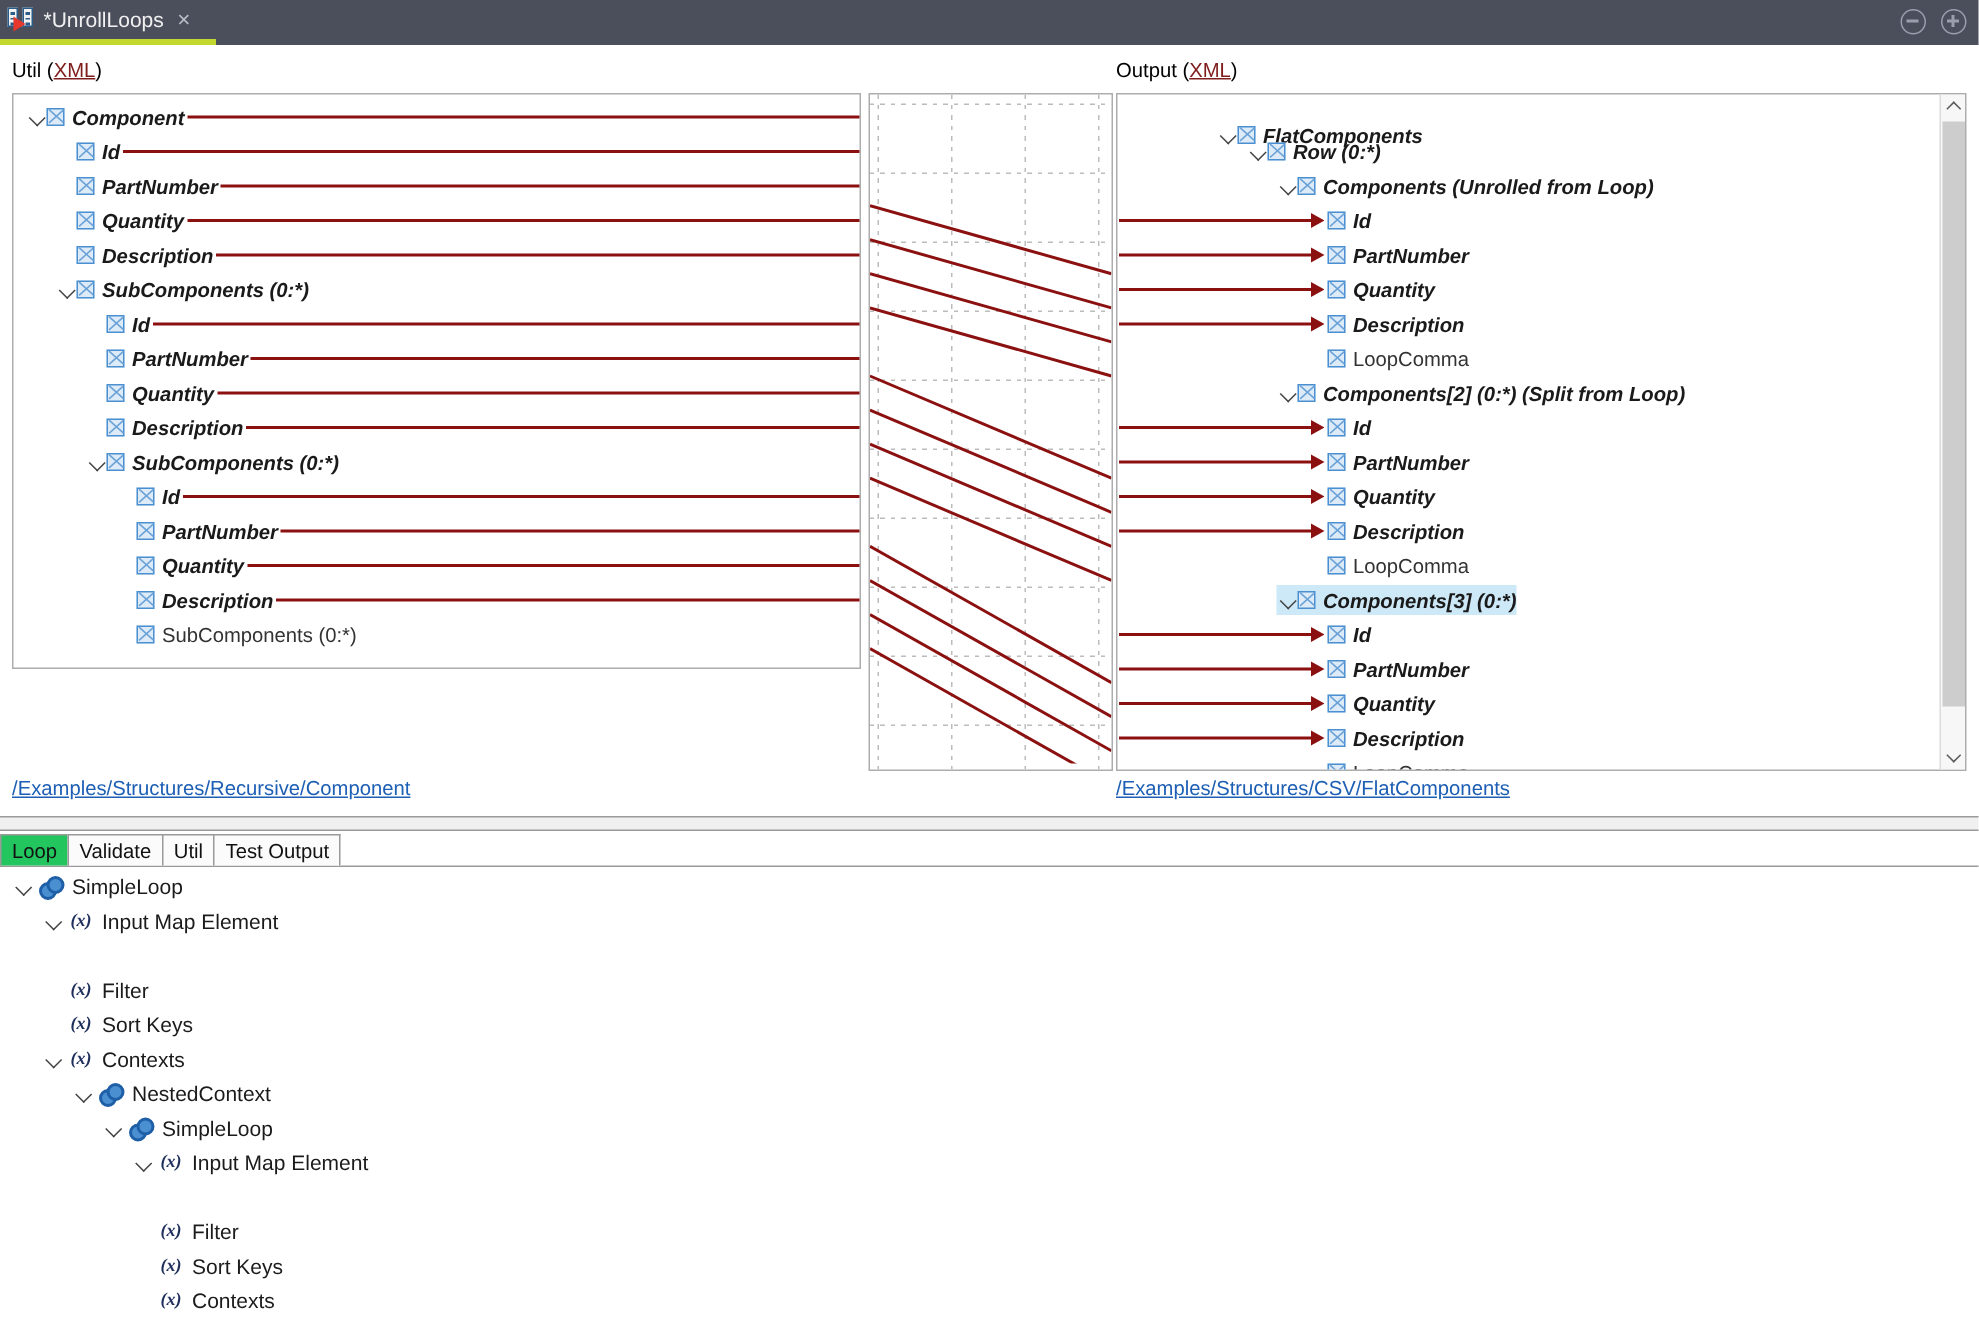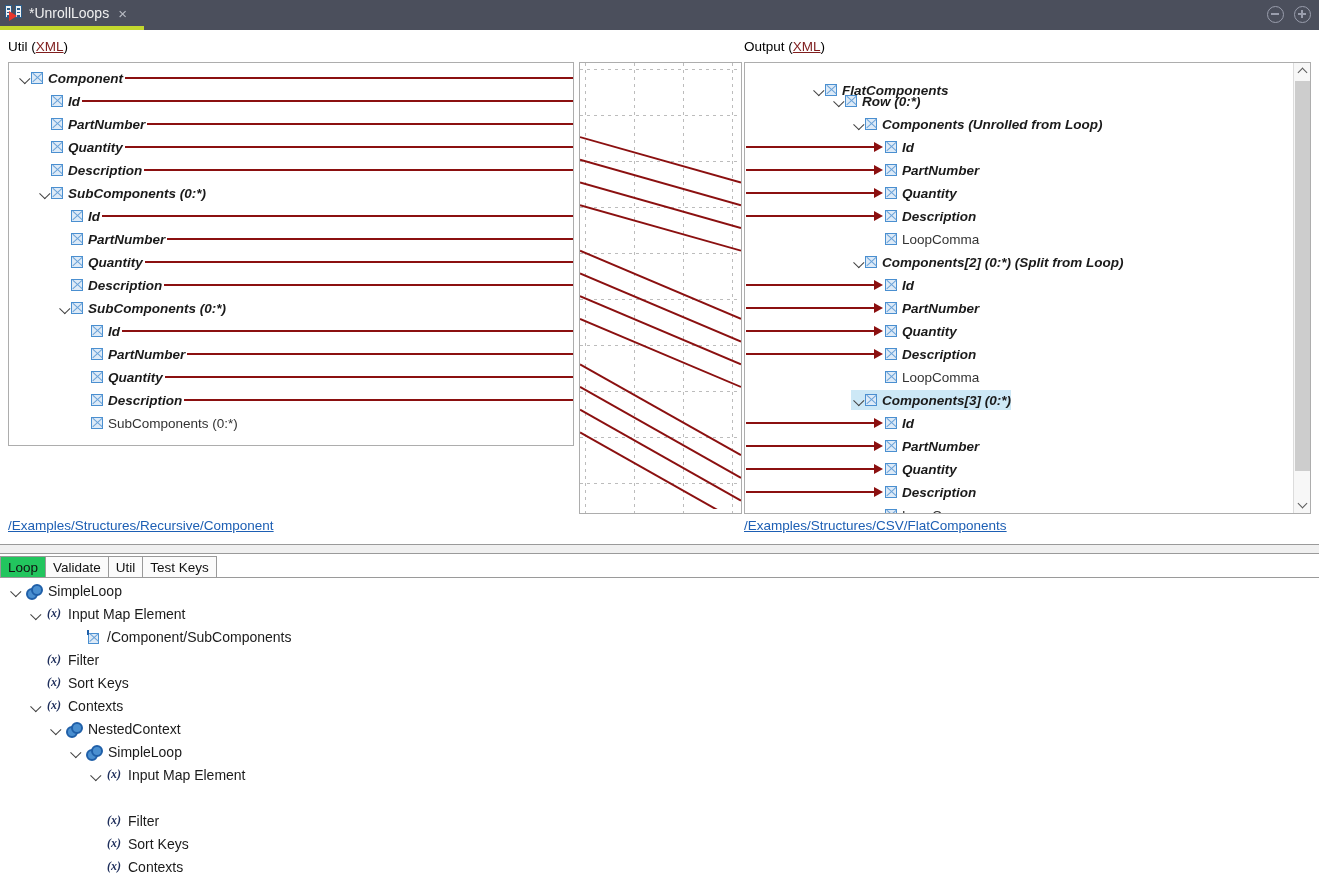--- a/index.html
+++ b/index.html
@@ -533,40 +533,33 @@
   <a class="path-link" style="left:8px; top:488px;">/Examples/Structures/Recursive/Component</a>
   <a class="path-link" style="left:744px; top:488px;">/Examples/Structures/CSV/FlatComponents</a>
 </div>
 
 <div class="splitter"></div>
 
 <div class="tabstrip" id="tabstrip">
     <div class="btab active">Loop</div>
     <div class="btab">Validate</div>
     <div class="btab">Util</div>
-    <div class="btab">Test Keys</div>
+    <div class="btab">Test Output</div>
   </div>
 <div class="bottom-tree" id="bottom-tree">
     <div class="brow" style="top: 0px; left: 8px;">
       <span class="twist open" style="margin-right: 4px;"></span>
       <span class="ico loop"></span>
       <span class="lbl2">SimpleLoop</span>
     </div>
     <div class="brow" style="top: 23px; left: 28px;">
       <span class="twist open" style="margin-right: 4px;"></span>
       <span class="ico fx">(x)</span>
       <span class="lbl2">Input Map Element</span>
     </div>
-    <div class="brow" style="top: 46px; left: 68px;">
-      <span class="twist" style="margin-right: 4px;"></span>
-      <span class="ico elem">
-        <span class="tick"></span>
-      </span>
-      <span class="lbl2">/Component/SubComponents</span>
-    </div>
     <div class="brow" style="top: 69px; left: 28px;">
       <span class="twist" style="margin-right: 4px;"></span>
       <span class="ico fx">(x)</span>
       <span class="lbl2">Filter</span>
     </div>
     <div class="brow" style="top: 92px; left: 28px;">
       <span class="twist" style="margin-right: 4px;"></span>
       <span class="ico fx">(x)</span>
       <span class="lbl2">Sort Keys</span>
     </div>

